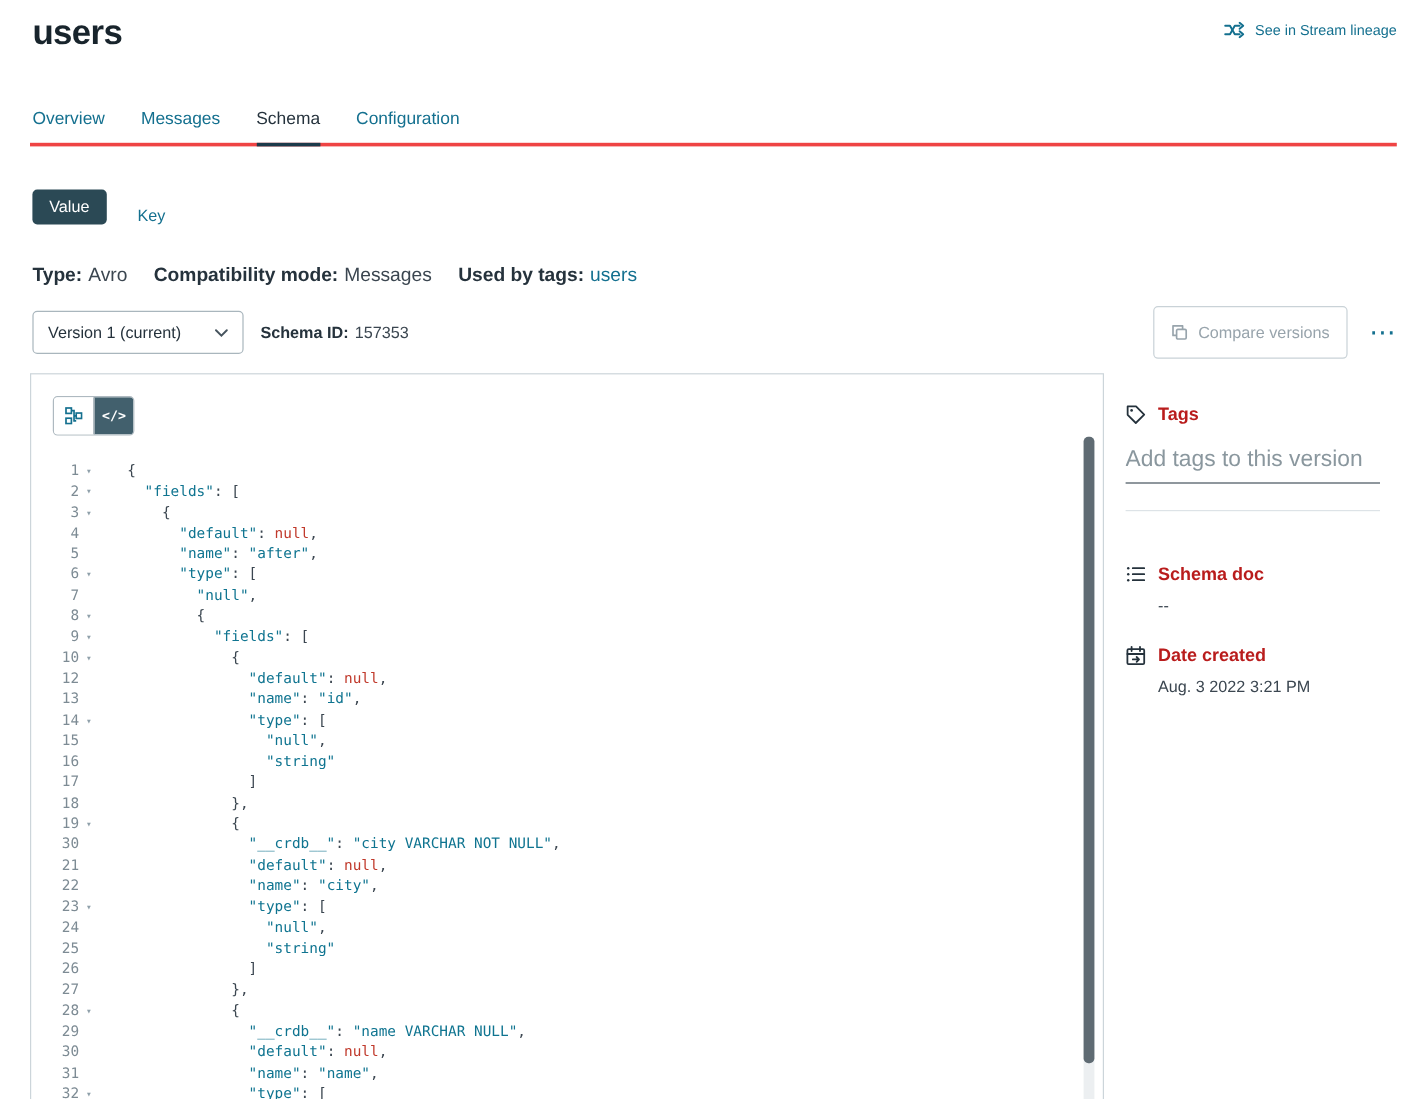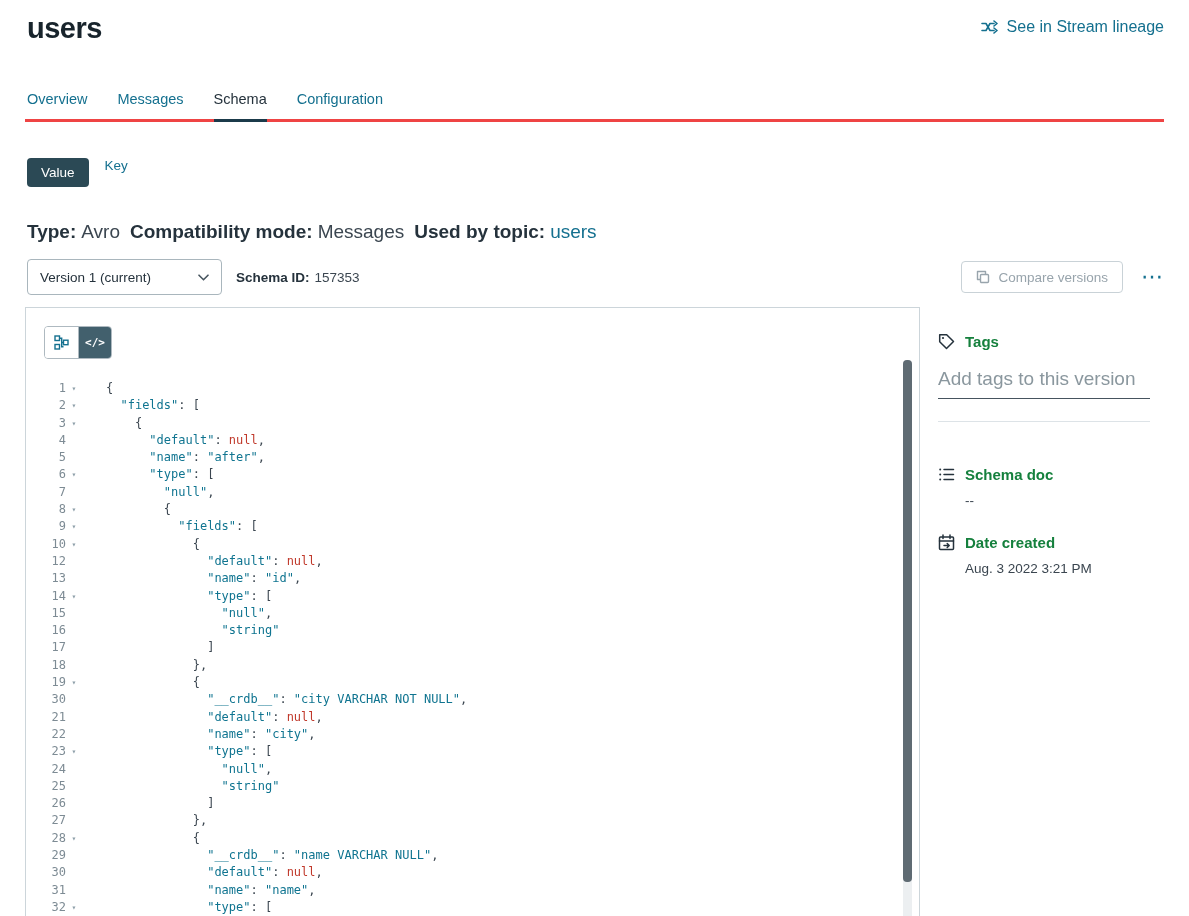--- a/index.html
+++ b/index.html
@@ -3,43 +3,43 @@
 <meta charset="utf-8">
 <style>
   * { margin:0; padding:0; box-sizing:border-box; }
   body {
     width:1189px; height:916px; overflow:hidden; background:#ffffff;
     font-family:"Liberation Sans", sans-serif; color:#20303b;
   }
   
   .topbar { display:flex; justify-content:space-between; align-items:flex-start; padding:12px 25px 0 27px; }
   .page-title { font-size:29px; font-weight:700; color:#18242c; letter-spacing:-0.5px; }
-  .lineage-link { display:flex; align-items:center; gap:8px; margin-top:6px; color:#14708f; font-size:16px; font-weight:500; cursor:pointer;text-align:center; }
+  .lineage-link { display:flex; align-items:center; gap:8px; margin-top:6px; color:#14708f; font-size:12px; font-weight:500; cursor:pointer;text-align:center; }
   
   .tabs { display:flex; gap:30px; margin:46px 25px 0; padding:0 2px; border-bottom:3px solid #ef4444; }
   .tab { font-size:14.5px; color:#14708f; padding-bottom:12px; position:relative; cursor:pointer; }
   .tab.active { color:#25323c; }
   .tab.active::after { content:""; position:absolute; left:0; right:0; bottom:-3px; height:3px; background:#1b3a4a; }
   
-  .mode-row { display:flex; align-items:flex-start; gap:16px; margin:36px 0 0 27px; }
+  .mode-row { display:flex; align-items:flex-end; gap:26px; margin:36px 0 0 27px; }
   .value-btn { background:#2b4955; color:#ffffff; font-size:13.5px; padding:7px 14px; border-radius:4px; cursor:pointer; }
   .key-link { color:#14708f; font-size:13.5px; cursor:pointer; }
   
-  .meta-row { display:flex; gap:10px; margin:34px 0 0 27px; font-size:19px; }
+  .meta-row { display:flex; gap:22px; margin:34px 0 0 27px; font-size:16px; }
   .meta-item { display:flex; gap:5px; }
   .meta-label { font-weight:700; color:#25323c; }
   .meta-value { color:#3b4650; }
   .meta-value.link { color:#14708f; cursor:pointer; }
   
   .version-row { display:flex; align-items:center; margin:16px 25px 0 27px; }
-  .version-select { width:195px; height:36px; border:1px solid #a9b6bd; border-radius:4px; background:#fff;
+  .version-select { width:176px; height:36px; border:1px solid #a9b6bd; border-radius:4px; background:#fff;
     display:flex; align-items:center; justify-content:space-between; padding:0 12px; font-size:13.5px; color:#25323c; cursor:pointer; }
   .schema-id { display:flex; gap:5px; margin-left:14px; font-size:13.5px; }
   .grow { flex:1; }
-  .btn { height:32px; display:flex; align-items:center; gap:8px; padding:0 14px; font-size:13.5px;
+  .btn { height:44px; display:flex; align-items:center; gap:8px; padding:0 14px; font-size:13.5px;
     border-radius:4px; background:#fff; cursor:pointer; }
   .btn-compare { border:1px solid #c9d2d7; color:#98a4ac; }
   .btn-evolve { border:1px solid #14708f; color:#14708f; margin-left:20px; }
   .more-btn { margin-left:18px; color:#14708f; font-size:22px; line-height:10px; letter-spacing:1px; cursor:pointer; }
   
   .main { display:flex; margin:12px 25px 0; height:640px; }
   .code-panel { width:895px; flex:none; border:1px solid #ccd5da; background:#fff; position:relative; overflow:hidden; }
   .toolbar { display:inline-flex; margin:18px 0 0 18px; border:1px solid #aeb9c0; border-radius:4px; overflow:hidden; }
   .tool-btn { width:33px; height:31px; display:flex; align-items:center; justify-content:center; background:#fff; cursor:pointer; }
   .tool-btn + .tool-btn { border-left:1px solid #aeb9c0; }
@@ -48,21 +48,21 @@
   .code-line { display:flex; white-space:pre; }
   .gutter-num { width:40px; text-align:right; color:#7d8b94; flex:none; }
   .fold { width:16px; flex:none; text-align:center; font-size:8px; color:#8fa0aa; line-height:17.3px; cursor:pointer; }
   .code-text { margin-left:24px; color:#3b4650; }
   .tok-str { color:#0f7490; }
   .tok-null { color:#c0392b; }
   .scrollbar { position:absolute; top:52px; right:7px; bottom:6px; width:9px; background:#eceff1; border-radius:4px; }
   .scroll-thumb { position:absolute; top:0; left:0; width:100%; height:90%; background:#5f6b73; border-radius:4px; cursor:pointer; }
   
   .sidebar { flex:1; padding:26px 14px 0 18px; }
-  .side-header { display:flex; align-items:center; gap:10px; font-size:15px; font-weight:700; color:#15803d; }
+  .side-header { display:flex; align-items:center; gap:10px; font-size:15px; font-weight:700; color:#b91c1c; }
   .tags-input { display:block; width:100%; border:none; border-bottom:1px solid #46545e; outline:none;
     margin-top:14px; padding:4px 0 8px; font-size:19px; font-family:"Liberation Sans", sans-serif; color:#25323c; }
   .tags-input::placeholder { color:#8a979e; }
   .side-divider { border-top:1px solid #dde3e7; margin-top:22px; }
   .side-section { margin-top:44px; }
   .side-section.compact { margin-top:26px; }
   .side-value { margin-top:10px; padding-left:27px; font-size:13.5px; color:#3b4650; }
   svg { display:block; }
 </style>
 </head>
@@ -100,21 +100,21 @@
   <div class="meta-row">
     <div class="meta-item">
       <span class="meta-label">Type:</span>
       <span class="meta-value">Avro</span>
     </div>
     <div class="meta-item">
       <span class="meta-label">Compatibility mode:</span>
       <span class="meta-value">Messages</span>
     </div>
     <div class="meta-item">
-      <span class="meta-label">Used by topic:</span>
+      <span class="meta-label">Used by tags:</span>
       <span class="meta-value link">users</span>
     </div>
   </div>
 
   <div class="version-row">
     <div class="version-select">
       <span>Version 1 (current)</span>
       <span>
         <svg width="11" height="7" viewBox="0 0 11 7" fill="none" stroke="#46545e" stroke-width="1.6" stroke-linecap="round">
             <path d="M1 1.2l4.5 4.5L10 1.2"></path>

